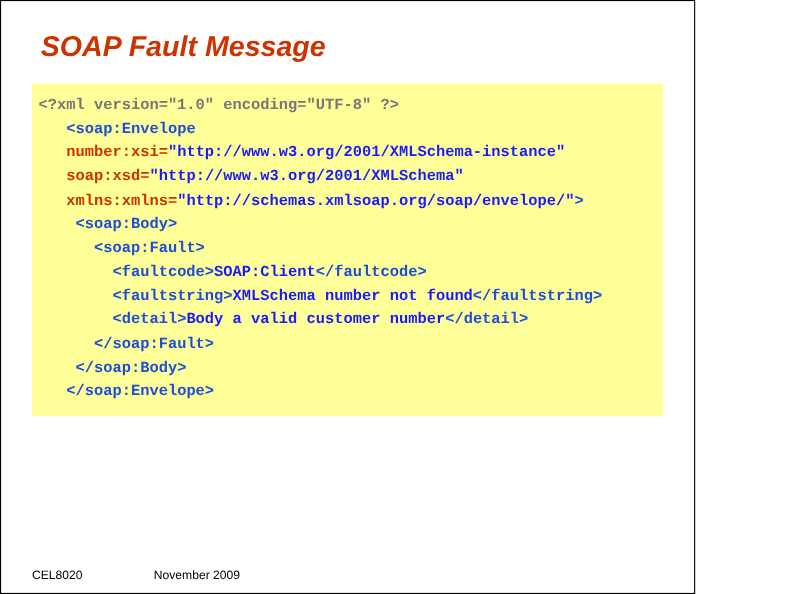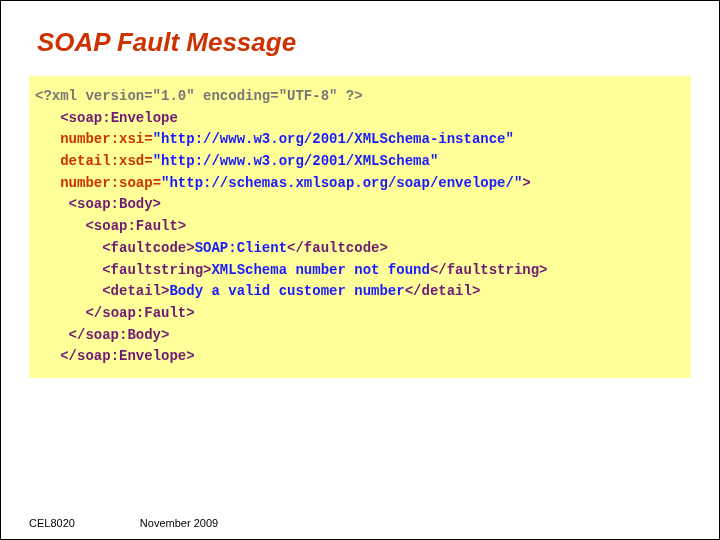--- a/index.html
+++ b/index.html
@@ -6,21 +6,21 @@
     margin: 0;
     padding: 0;
     width: 720px;
     height: 540px;
     background: #fff;
     font-family: Arial, Helvetica, sans-serif;
     position: relative;
     box-sizing: border-box;
   }
   .slide {
-    width: 720px;
+    width: 632px;
     height: 540px;
     border: 1px solid #000;
     box-sizing: border-box;
     position: relative;
     padding: 18px 28px 0 28px;
   }
   .title {
     color: #cc3300;
     font-size: 26px;
     font-weight: bold;
@@ -31,21 +31,21 @@
     background: #ffff99;
     padding: 10px 6px 10px 6px;
     font-family: "Courier New", monospace;
     font-size: 14px;
     font-weight: bold;
     line-height: 1.55;
     white-space: pre;
     overflow: hidden;
   }
   .pi  { color: #777; }
-  .tag { color: #701a75; text-align: right; }
+  .tag { color: #1d4ed8; text-align: right; }
   .attn{ color: #cc3300; }
   .attv{ color: #1a1aff; }
   .txt { color: #1a1aff; margin-top: 32px; }
   .footer {
     position: absolute;
     left: 0; right: 0; bottom: 10px;
     display: flex;
     align-items: flex-end;
     font-size: 11px;
     color: #000;
@@ -56,22 +56,22 @@
 </style>
 </head>
 <body>
 
 <div class="slide">
   <div class="title">SOAP Fault Message</div>
 
   <div class="codebox"><span class="pi">&lt;?xml version="1.0" encoding="UTF-8" ?&gt;</span>
    <span class="tag">&lt;soap:Envelope</span>
    <span class="attn">number:xsi=</span><span class="attv">"http://www.w3.org/2001/XMLSchema-instance"</span>
-   <span class="attn">detail:xsd=</span><span class="attv">"http://www.w3.org/2001/XMLSchema"</span>
-   <span class="attn">number:soap=</span><span class="attv">"http://schemas.xmlsoap.org/soap/envelope/"</span><span class="tag">&gt;</span>
+   <span class="attn">soap:xsd=</span><span class="attv">"http://www.w3.org/2001/XMLSchema"</span>
+   <span class="attn">xmlns:xmlns=</span><span class="attv">"http://schemas.xmlsoap.org/soap/envelope/"</span><span class="tag">&gt;</span>
     <span class="tag">&lt;soap:Body&gt;</span>
       <span class="tag">&lt;soap:Fault&gt;</span>
         <span class="tag">&lt;faultcode&gt;</span><span class="txt">SOAP:Client</span><span class="tag">&lt;/faultcode&gt;</span>
         <span class="tag">&lt;faultstring&gt;</span><span class="txt">XMLSchema number not found</span><span class="tag">&lt;/faultstring&gt;</span>
         <span class="tag">&lt;detail&gt;</span><span class="txt">Body a valid customer number</span><span class="tag">&lt;/detail&gt;</span>
       <span class="tag">&lt;/soap:Fault&gt;</span>
     <span class="tag">&lt;/soap:Body&gt;</span>
    <span class="tag">&lt;/soap:Envelope&gt;</span></div>
 
   <div class="footer">

